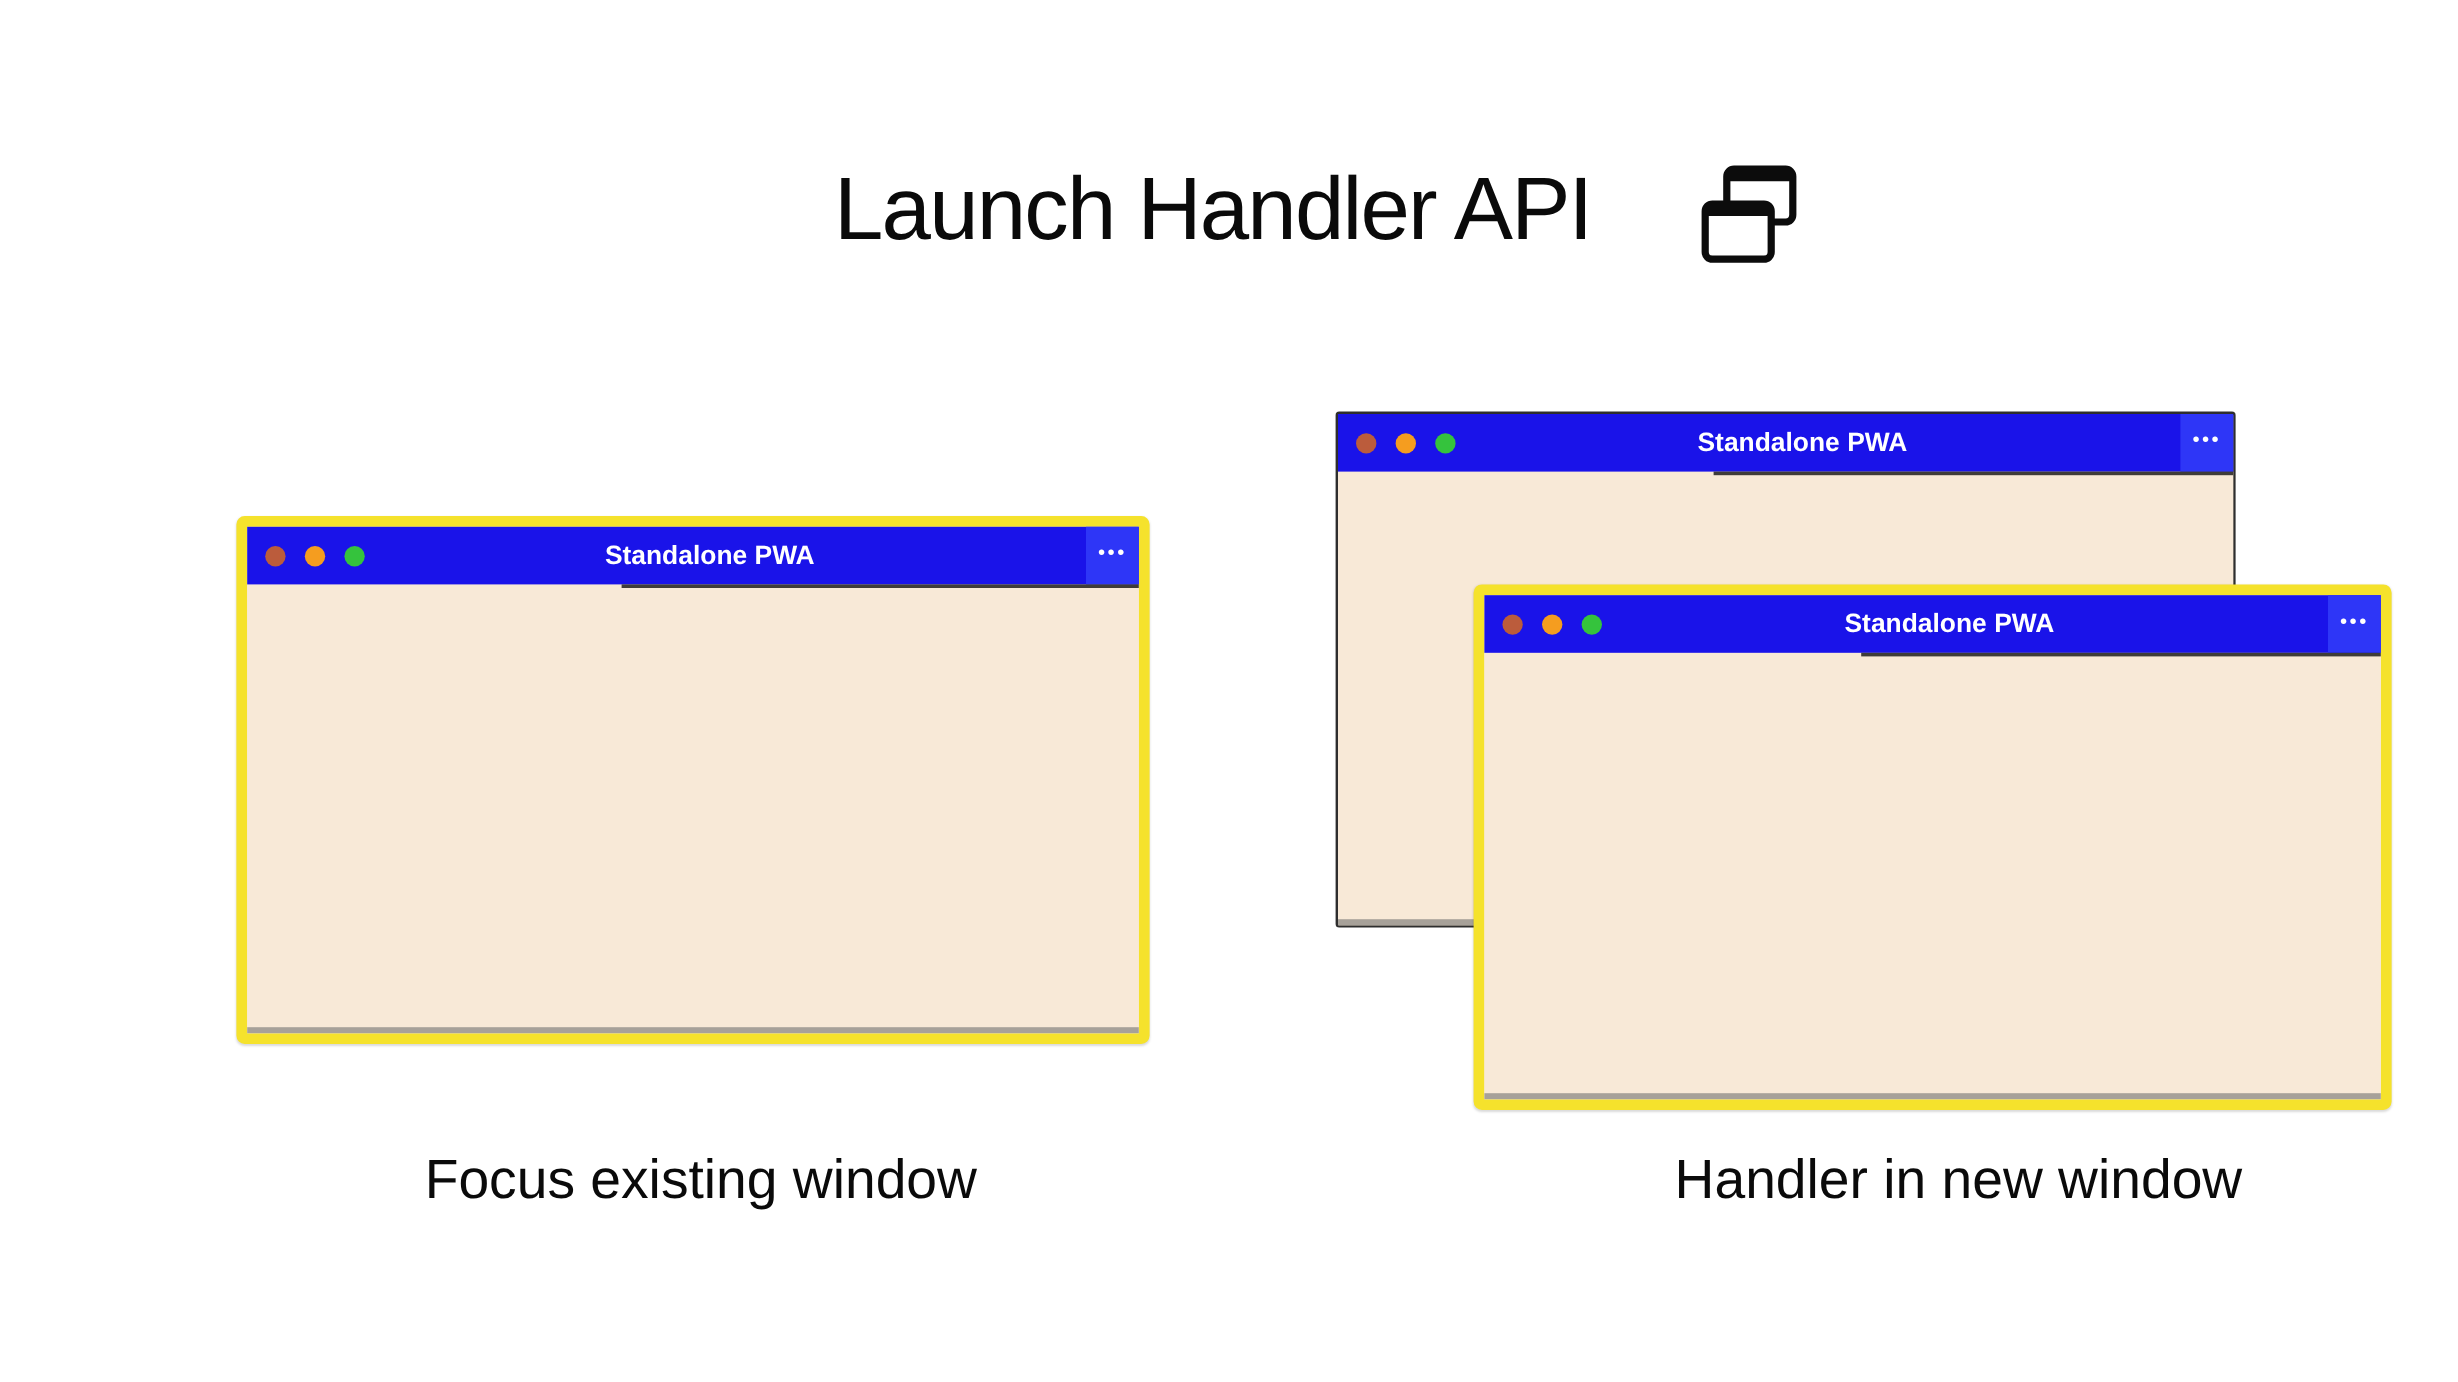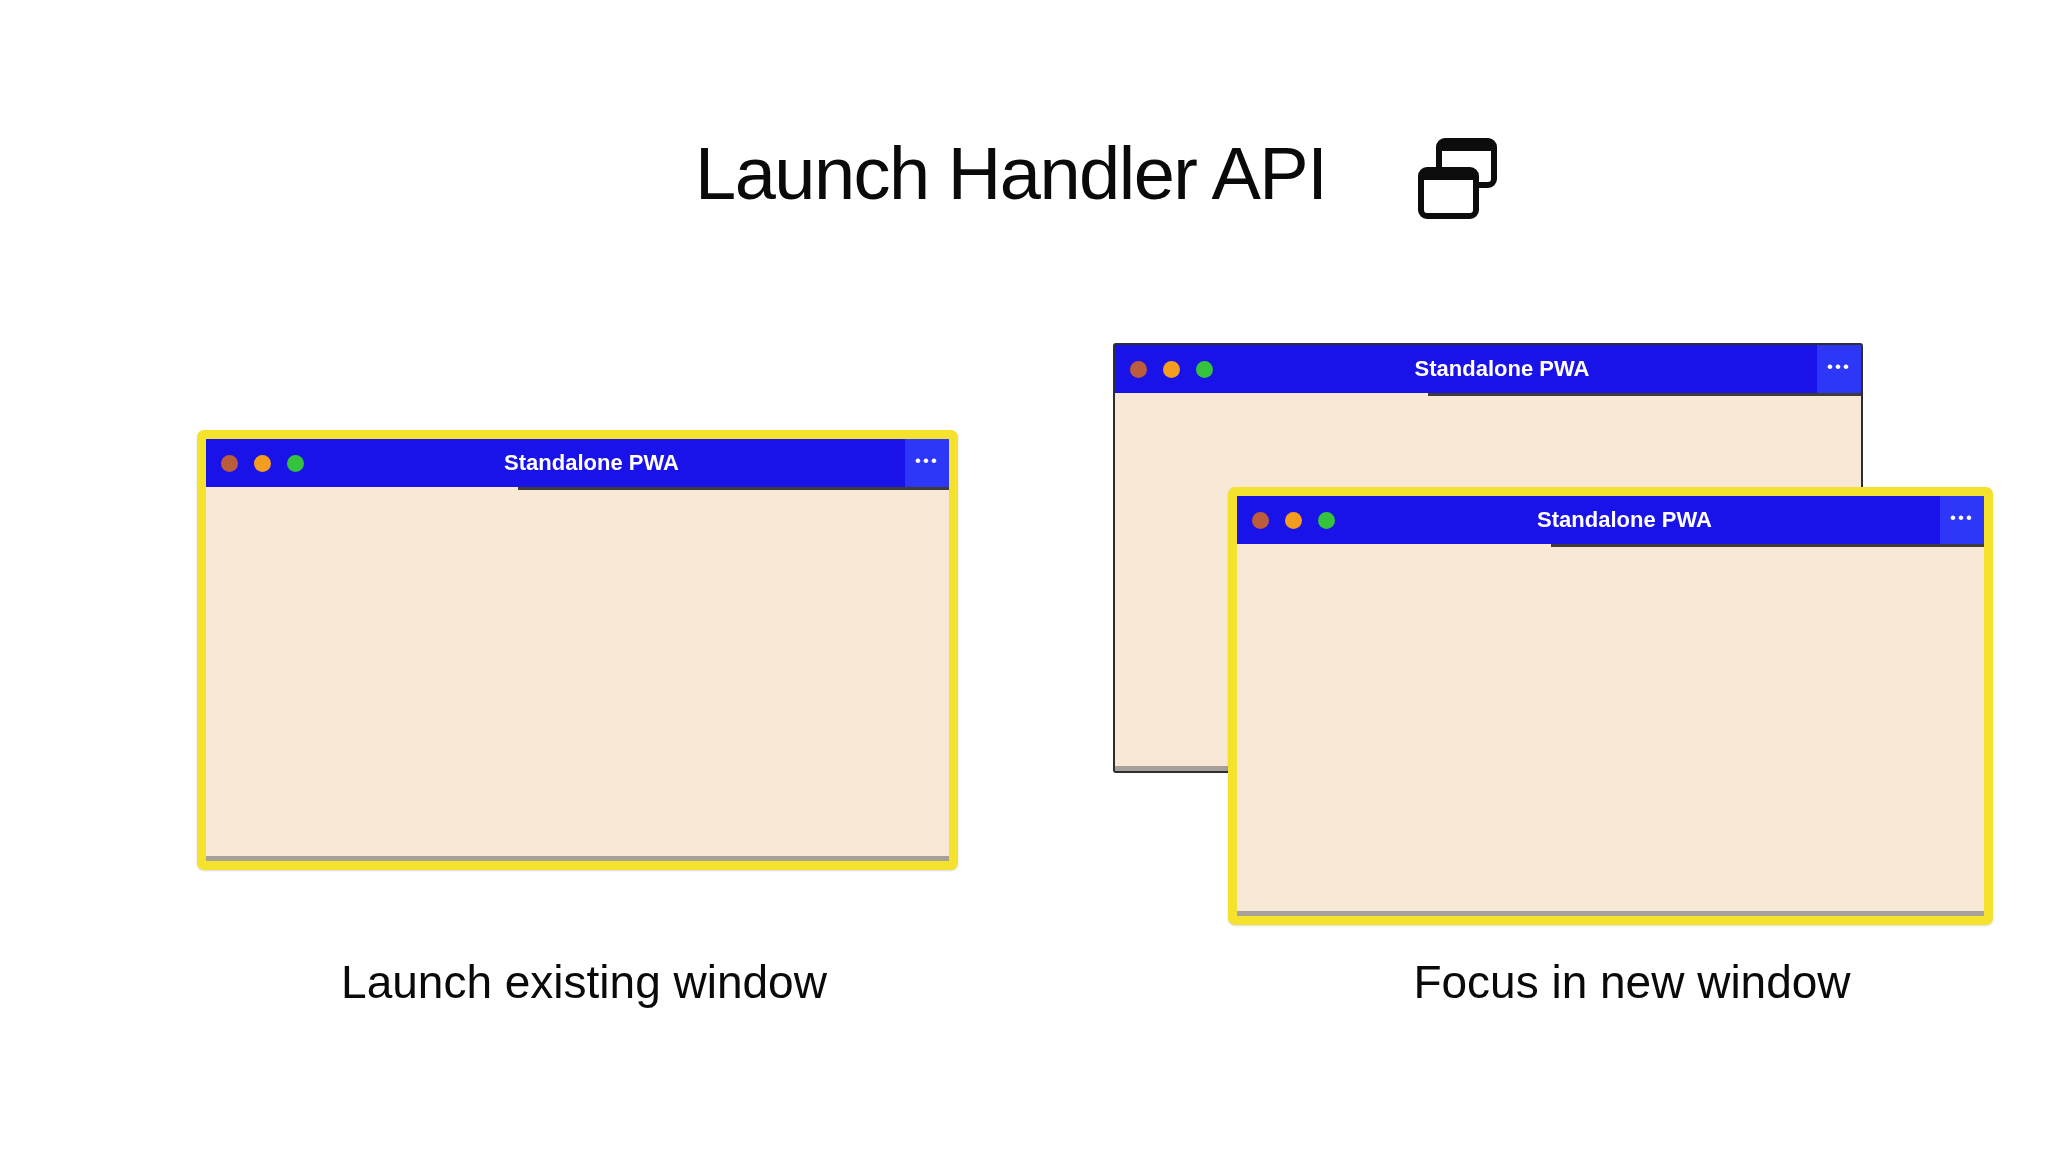--- a/index.html
+++ b/index.html
@@ -134,14 +134,14 @@
       <span class="dot dot-green"></span>
     </div>
     <div class="win-title">Standalone PWA</div>
     <div class="menu-box">
       <span class="menu-dots">•••</span>
     </div>
   </div>
   <div class="win-body"></div>
 </div>
 
-<div id="caption-left" class="caption">Launch existing window</div>
-<div id="caption-right" class="caption">Focus in new window</div>
+<div id="caption-left" class="caption">Focus existing window</div>
+<div id="caption-right" class="caption">Handler in new window</div>
 
 </body></html>

